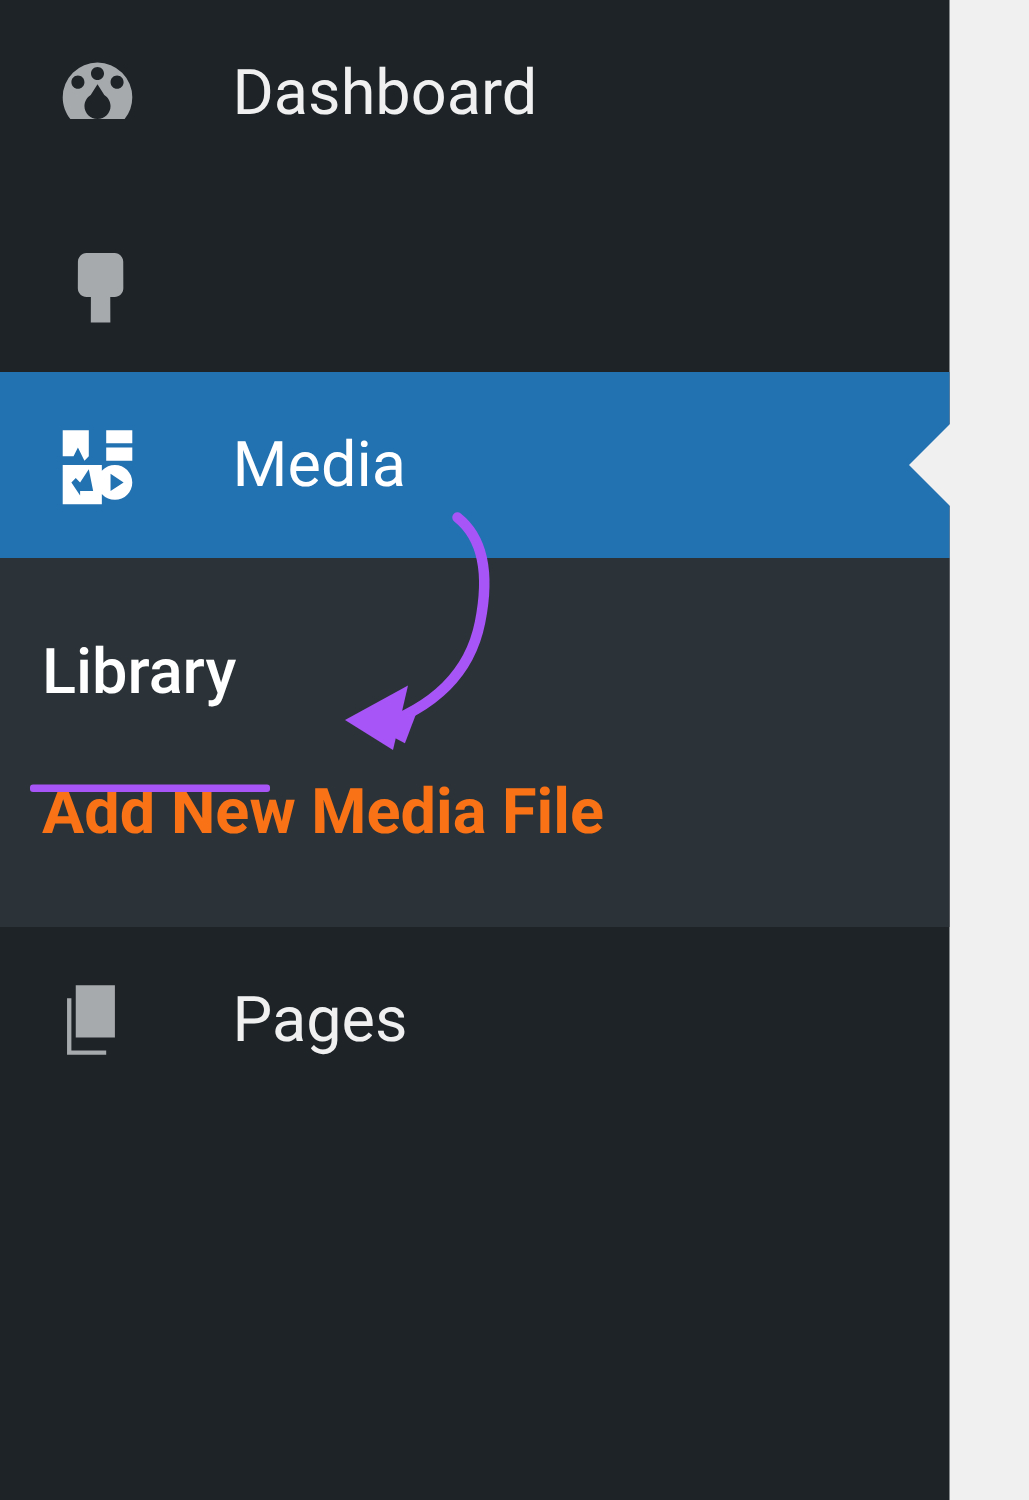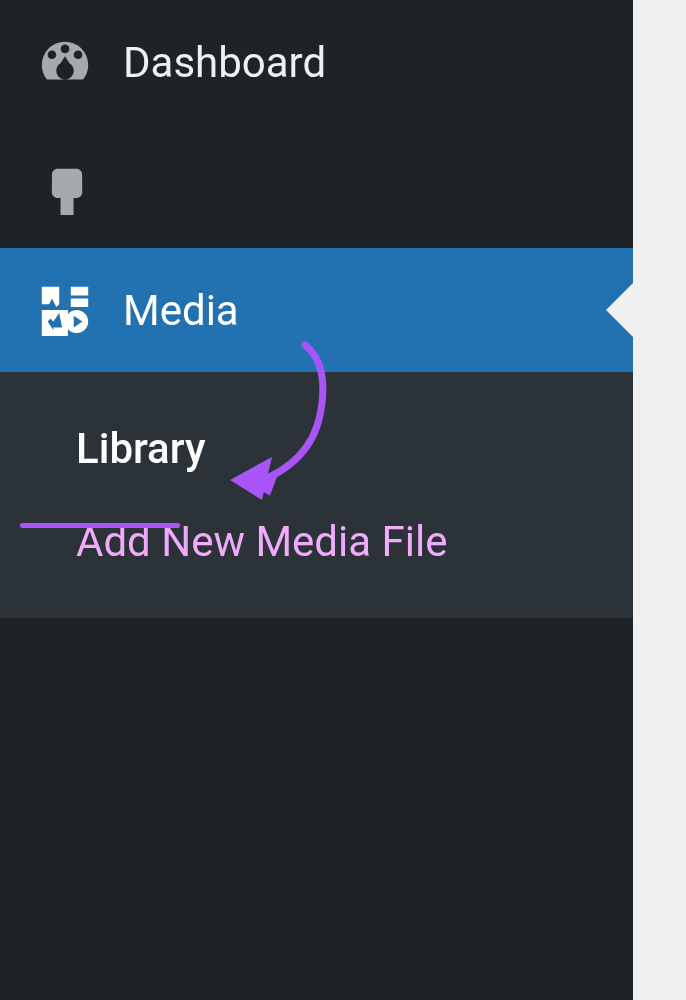--- a/index.html
+++ b/index.html
@@ -19,20 +19,21 @@
       height: 1000px;
       background: #1d2327;
       position: relative;
     }
     .menu-item {
       display: flex;
       align-items: center;
       padding: 32px 20px 32px 35px;
       cursor: pointer;
       position: relative;
+      gap: 32px;
     }
     .menu-item.active {
       background: #2271b1;
       color: #fff;
       text-align: center;
     }
     .menu-item.active::after {
       content: '';
       position: absolute;
       right: -1px;
@@ -68,26 +69,25 @@
     .menu-item.active .menu-label {
       color: #fff;
     }
     .submenu {
       background: #2c3338;
       padding: 30px 0;
     }
     .submenu-item {
       padding: 22px 28px;
       cursor: pointer;
-      margin-left: 48px;
     }
     .submenu-label {
       font-size: 42px;
-      color: #f0abfc;
-      font-weight: 400;
+      color: #f97316;
+      font-weight: 700;
     }
     .submenu-item.current .submenu-label {
       color: #fff;
       font-weight: 500;
     }
     .underline {
       position: absolute;
       height: 5px;
       background: #a855f7;
       border-radius: 2px;
@@ -131,20 +131,28 @@
 
   <div class="submenu">
     <div class="submenu-item current">
       <span class="submenu-label">Library</span>
     </div>
     <div class="submenu-item">
       <span class="submenu-label">Add New Media File</span>
     </div>
   </div>
 
+  <div class="menu-item">
+    <span class="icon">
+      <svg viewBox="0 0 20 20">
+          <path d="M5 2h9v12H5V2zm-2 3v13h9v-1H4V5H3z"></path>
+        </svg>
+    </span>
+    <span class="menu-label">Pages</span>
+  </div>
 
 
 </div>
 
 <div class="underline" style="left: 20px; top: 523px; width: 160px;"></div>
 
 <svg class="arrow-annotation" style="left: 200px; top: 325px; width: 150px; height: 180px;" viewBox="0 0 150 180">
   <path d="M 105 20 Q 130 40 120 90 Q 110 140 50 160" stroke="#a855f7" stroke-width="7" fill="none" stroke-linecap="round"></path>
   <path d="M 50 160 L 75 135 L 72 165 Z" fill="#a855f7" transform="rotate(15 50 160)"></path>
   <path d="M 30 155 L 72 132 L 62 175 Z" fill="#a855f7"></path>

